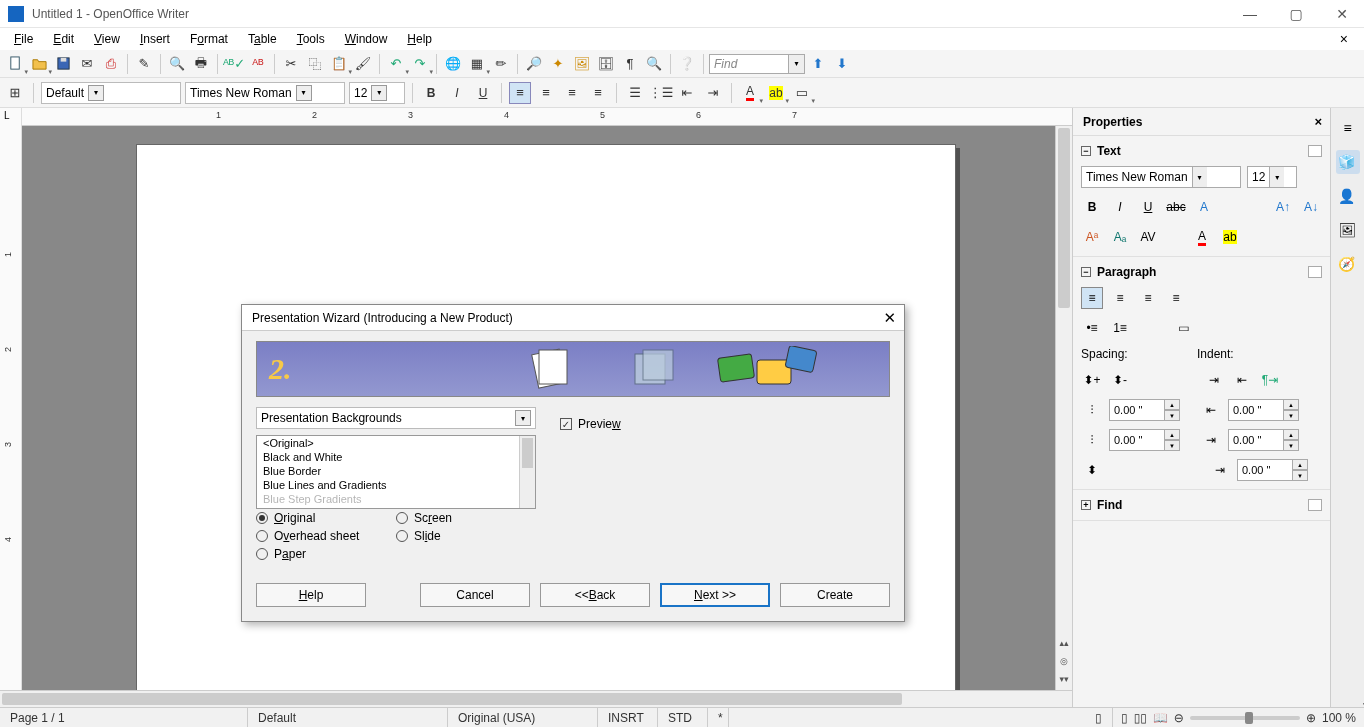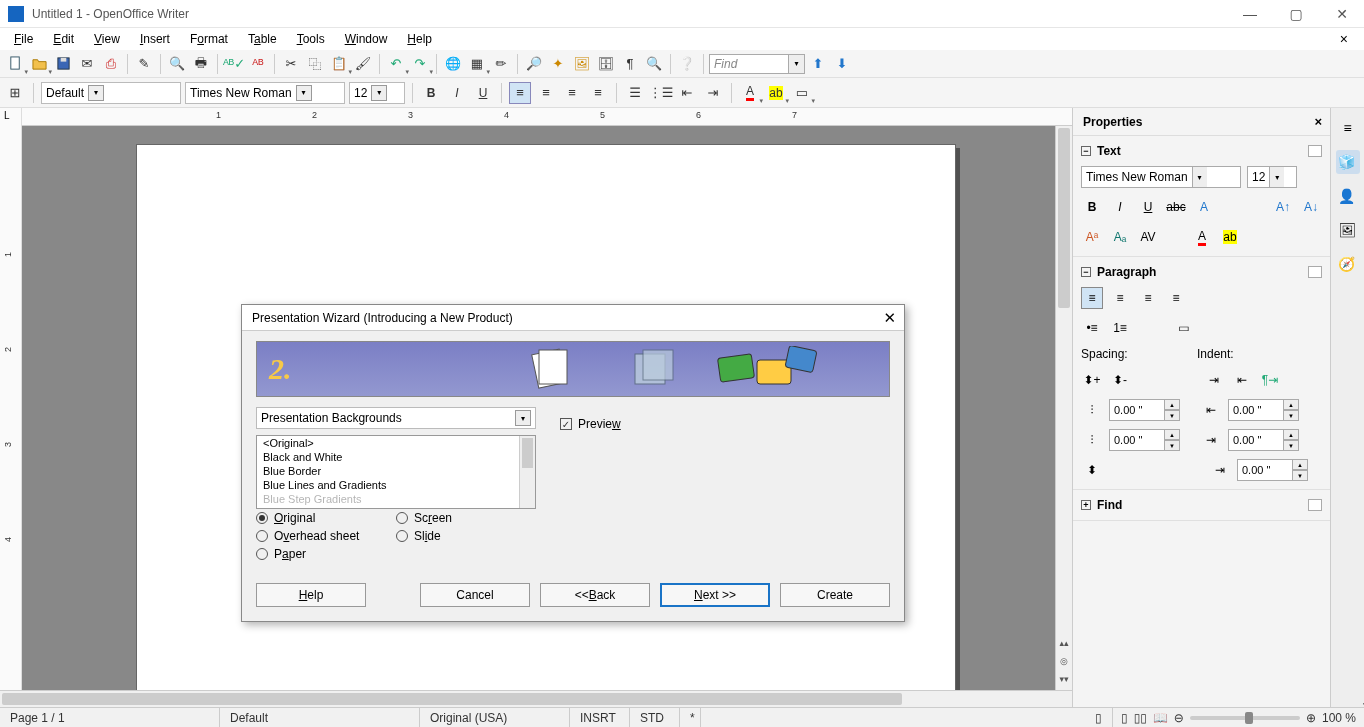--- a/index.html
+++ b/index.html
@@ -505,21 +505,21 @@
       <span class="st">🧭</span>
     </div>
   </div>
 </div>
 
 <div style="position:absolute; left:0; bottom:20px; right:292px; height:17px; background:#f0f0f0; border-top:1px solid #ccc;">
   <div style="position:absolute; top:2px; bottom:2px; left:2px; width:900px; background:#ccc; border-radius:2px;"></div>
 </div>
 
 <div class="status">
-  <div class="cell" style="width:220px">Page 1 / 1</div>
+  <div class="cell" style="width:248px">Page 1 / 1</div>
   <div class="cell" style="width:200px">Default</div>
   <div class="cell" style="width:150px">Original (USA)</div>
   <div class="cell" style="width:60px">INSRT</div>
   <div class="cell" style="width:50px">STD</div>
   <div class="cell" style="width:20px">*</div>
   <div class="spacer"></div>
   <div class="cell" style="width:28px">▯</div>
   <div class="right">
     <span>▯</span>
     <span>▯▯</span>

